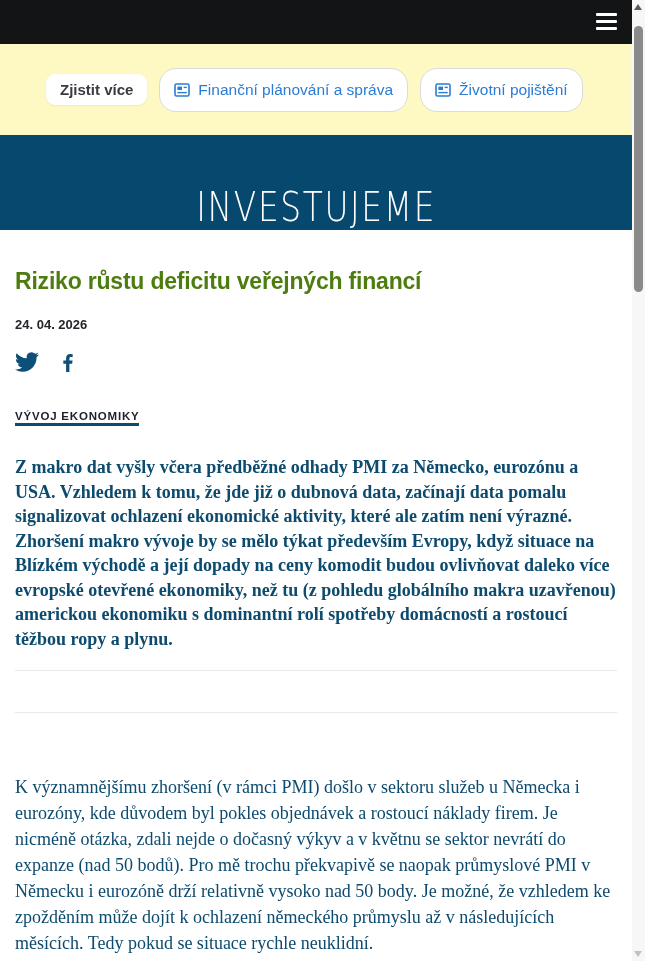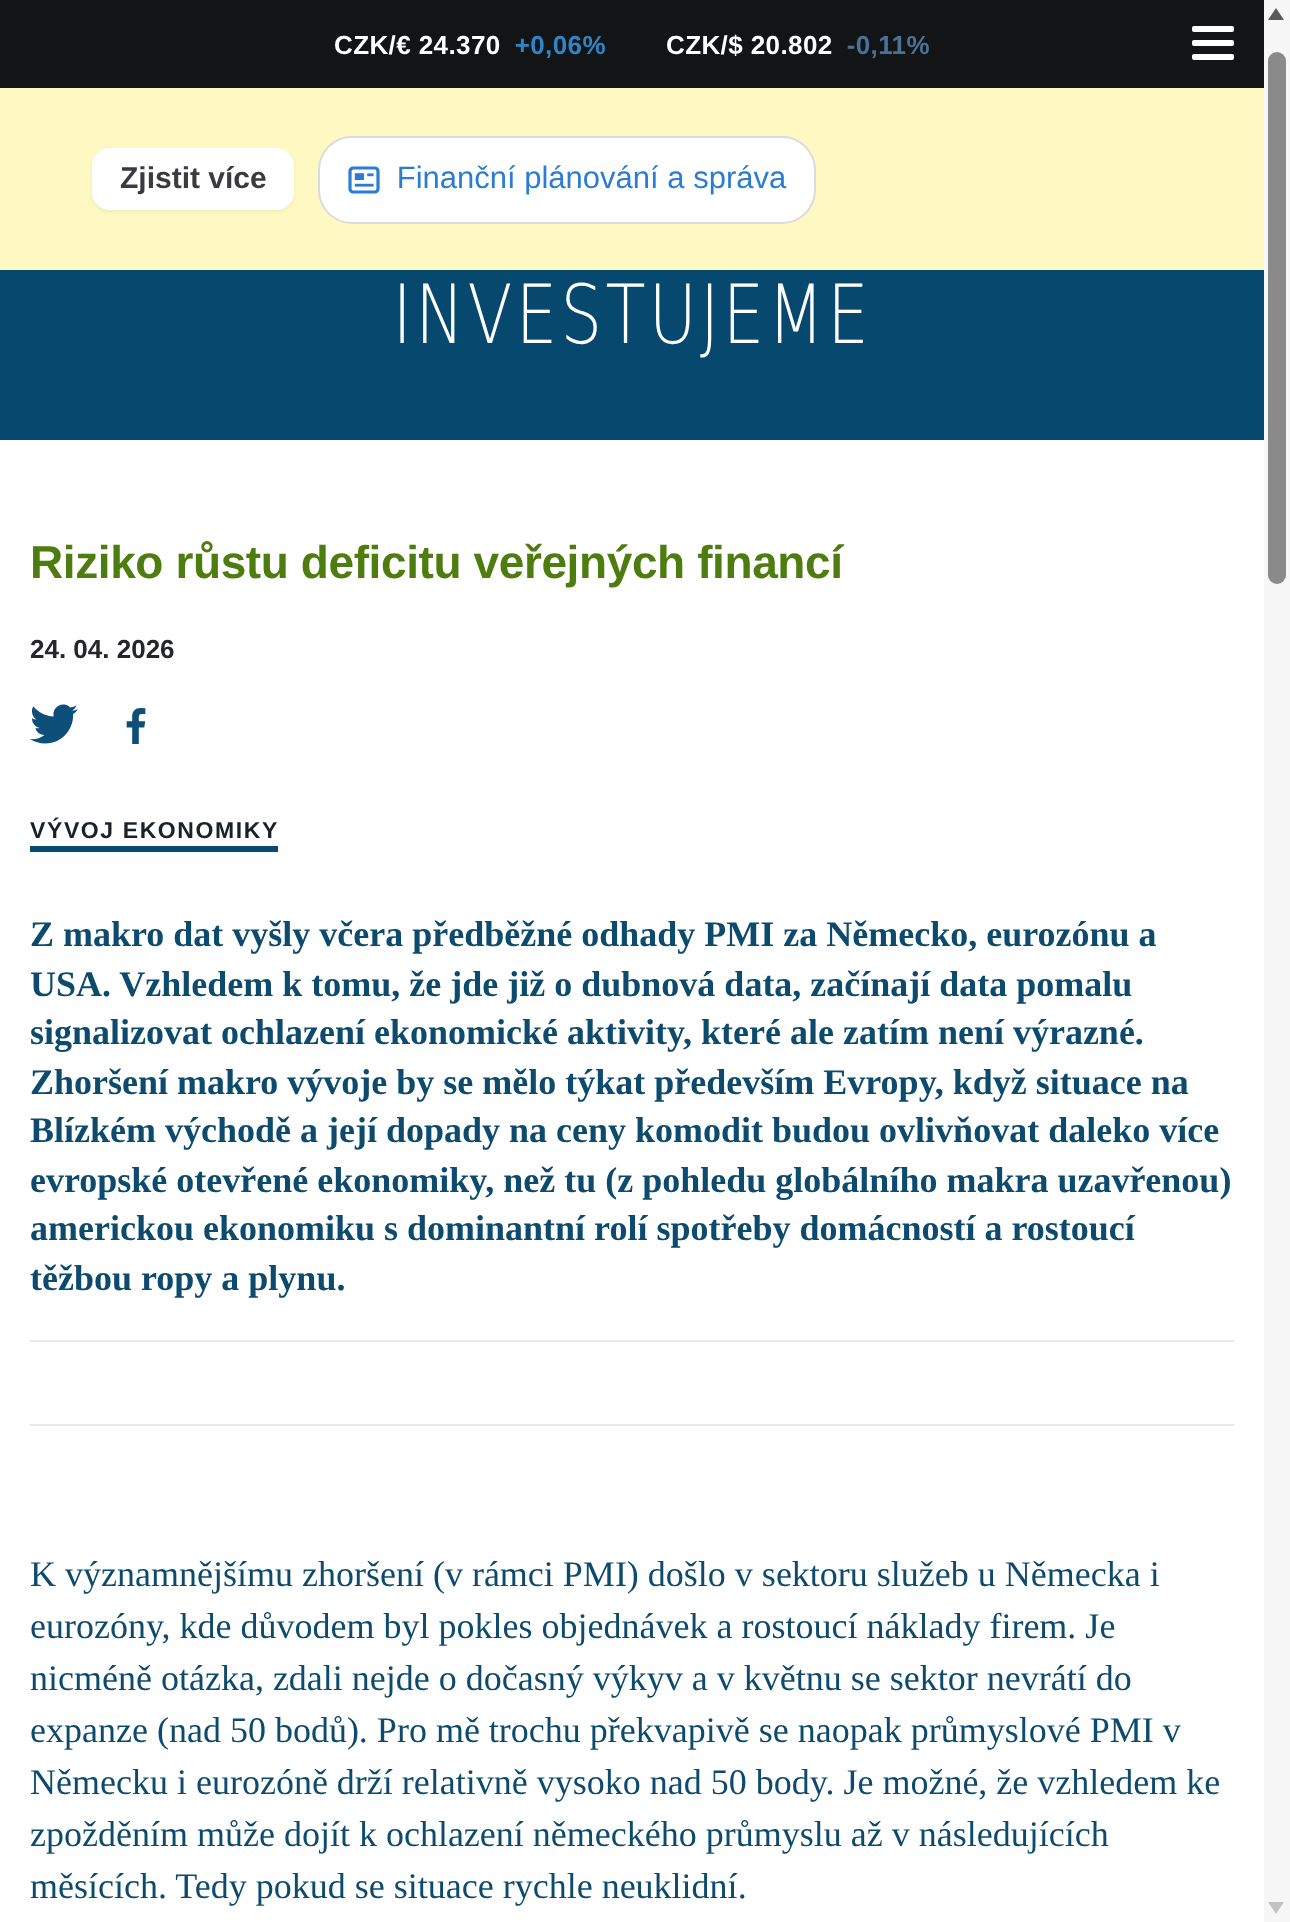--- a/index.html
+++ b/index.html
@@ -26,22 +26,22 @@
               background:#fef9c3; display:flex; align-items:center; padding-left:46px; gap:12px; }
   .chip-more { background:#fff; border-radius:9px; padding:7px 14px;
                font-size:15px; font-weight:700; color:#3a3b40;
                box-shadow:0 1px 2px rgba(0,0,0,.06); cursor:pointer; }
   .pill { display:flex; align-items:center; gap:8px; background:#fff;
           border:1px solid #d9dbde; border-radius:17px; padding:12px 14px;
           color:#2b7cd3; font-size:15.5px; font-weight:500; cursor:pointer; white-space:nowrap; }
   .pill svg { flex:0 0 auto; }
 
   
-  .banner { position:absolute; left:0; top:135px; width:632px; height:85px;
-            background:#07486f; display:flex; align-items:flex-start; justify-content:center; }
+  .banner { position:absolute; left:0; top:135px; width:632px; height:95px;
+            background:#07486f; display:flex; align-items:flex-end; justify-content:center; }
   .logo { color:#fff; font-size:40px; font-weight:200; letter-spacing:2px;
           font-family:"DejaVu Sans","Liberation Sans",sans-serif;
           transform:scale(0.82,1.02); }
 
   
   .content { position:absolute; left:0; top:230px; width:632px; padding:0 15px; }
   .title { margin-top:38px; font-size:23px; font-weight:600; color:#4d7c0f;
            letter-spacing:-0.2px; }
   .date { margin-top:22px; font-size:13px; font-weight:600; color:#25262b; }
   .social { margin-top:18px; display:flex; gap:17px; align-items:center; }
@@ -68,47 +68,46 @@
   .sb-arrow-down { position:absolute; left:2px; bottom:4px; width:0; height:0;
                  border-left:4.5px solid transparent; border-right:4.5px solid transparent;
                  border-top:6px solid #c2c2c2; }
 </style>
 </head>
 <body>
 
 <div class="page">
 
   <header class="topbar">
-    <div class="rates">
-      <div class="rate">
-        <span class="pairval">CZK/€ 24.370</span>
-        <span class="chg-up">+0,06%</span>
-      </div>
-      <div class="rate">
-        <span class="pairval">CZK/$ 20.802</span>
-        <span class="chg-down">-0,11%</span>
-      </div>
-    </div>
     <div class="hamburger">
       <span></span>
         <span></span>
         <span></span>
     </div>
   </header>
 
   <nav class="navstrip">
     <div class="chip-more">Zjistit více</div>
     <div class="pill">
       <svg width="16" height="14" viewBox="0 0 16 14" fill="none">
         <rect x="1" y="1" width="14" height="12" rx="1.6" stroke="#2b7cd3" stroke-width="1.6"></rect>
         <rect x="3.4" y="3.6" width="4.6" height="3.4" fill="#2b7cd3"></rect>
         <line x1="9.6" y1="4.4" x2="12.8" y2="4.4" stroke="#2b7cd3" stroke-width="1.4"></line>
         <line x1="3.4" y1="9.6" x2="12.8" y2="9.6" stroke="#2b7cd3" stroke-width="1.4"></line>
       </svg>
       <span>Finanční plánování a správa</span>
+    </div>
+    <div class="pill">
+      <svg width="16" height="14" viewBox="0 0 16 14" fill="none">
+        <rect x="1" y="1" width="14" height="12" rx="1.6" stroke="#2b7cd3" stroke-width="1.6"></rect>
+        <rect x="3.4" y="3.6" width="4.6" height="3.4" fill="#2b7cd3"></rect>
+        <line x1="9.6" y1="4.4" x2="12.8" y2="4.4" stroke="#2b7cd3" stroke-width="1.4"></line>
+        <line x1="3.4" y1="9.6" x2="12.8" y2="9.6" stroke="#2b7cd3" stroke-width="1.4"></line>
+      </svg>
+      <span>Životní pojištění</span>
     </div>
   </nav>
 
   <div class="banner">
     <div class="logo">INVESTUJEME</div>
   </div>
 
   <main class="content">
     <h1 class="title">Riziko růstu deficitu veřejných financí</h1>
     <div class="date">24. 04. 2026</div>

